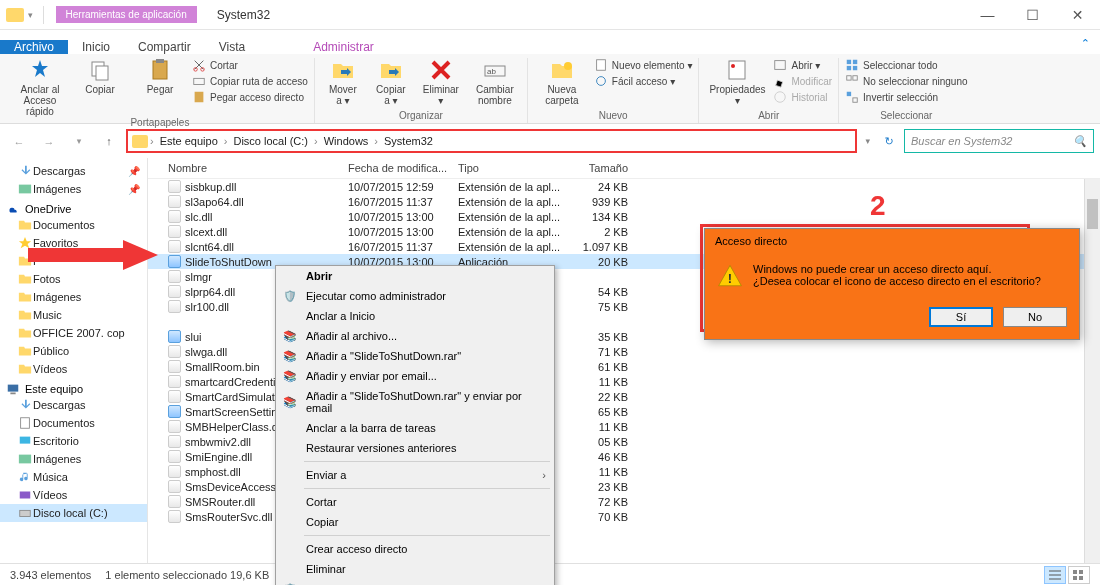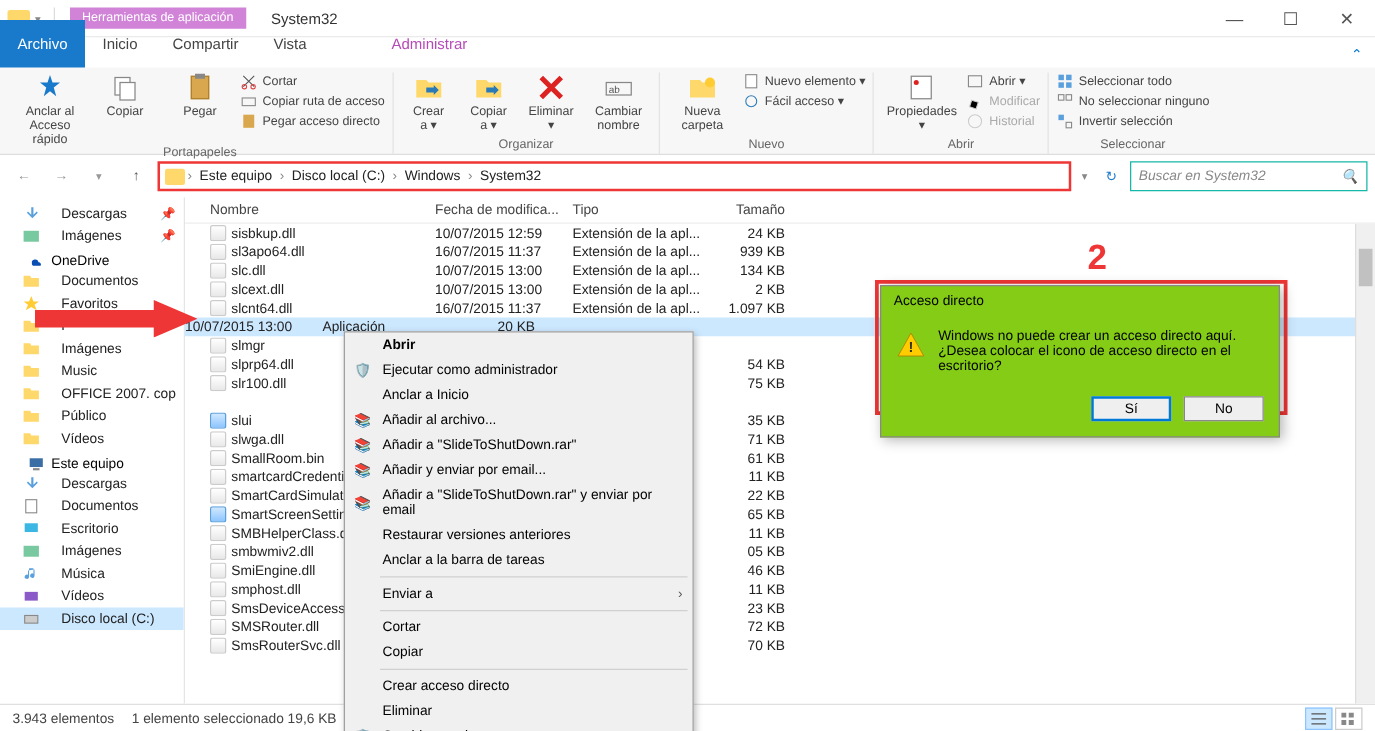--- a/index.html
+++ b/index.html
@@ -10,21 +10,21 @@
 .titlebar .qat { display: flex; align-items: center; gap: 4px; padding: 0 6px; }
 .titlebar .qat .folder-mini { width: 18px; height: 14px; background: #ffd86b; border-radius: 2px; }
 .titlebar .divider { width: 1px; height: 18px; background: #ddd; margin: 0 6px; }
 .titlebar .tool-tab { background: #d183d8; color: #fff; font-size: 10px; padding: 3px 10px; }
 .titlebar .title-text { padding-left: 20px; font-size: 12px; color: #333; flex: 1; }
 .titlebar .win-controls { display: flex; }
 .titlebar .win-btn { width: 45px; height: 30px; display: flex; align-items: center; justify-content: center; font-size: 14px; color: #555; }
 
 
 .tabs { height: 24px; display: flex; align-items: end; background: #fff; }
-.tab { padding: 12px 14px; font-size: 12px; color: #444; }
+.tab { padding: 0 14px; font-size: 12px; color: #444; }
 .tab.archivo { background: #1979ca; color: #fff; }
 .tab-spacer { flex: 1; }
 .tab-help { padding: 4px 10px; color: #0078d7; }
 
 
 .ribbon { height: 70px; display: flex; background: #f7f7f7; border-bottom: 1px solid #ddd; padding: 4px 6px 0; }
 .ribbon-group { display: flex; flex-direction: column; align-items: center; padding: 0 6px; border-right: 1px solid #e3e3e3; }
 .ribbon-group:last-child { border-right: none; }
 .group-content { display: flex; align-items: flex-start; gap: 4px; flex: 1; }
 .group-label { font-size: 10px; color: #666; padding-bottom: 2px; }
@@ -41,23 +41,23 @@
 .breadcrumb { flex: 1; height: 24px; border: 2px solid #ef3636; display: flex; align-items: center; padding: 0 4px; gap: 2px; font-size: 11px; color: #222; max-width: 770px; }
 .breadcrumb .crumb { padding: 0 4px; }
 .breadcrumb .chev { color: #888; }
 .folder-icon-sm { width: 16px; height: 13px; background: #ffd86b; border-radius: 2px; display: inline-block; }
 .refresh-btn { width: 22px; color: #1979ca; text-align: center; }
 .searchbox { width: 190px; height: 24px; border: 1px solid #14b8a6; display: flex; align-items: center; padding: 0 6px; color: #888; font-style: italic; font-size: 11px; }
 
 
 .main { display: flex; height: 405px; }
 .sidebar { width: 148px; border-right: 1px solid #e5e5e5; overflow: hidden; padding-top: 4px; }
-.side-item { display: flex; align-items: center; gap: 17px; padding: 2px 6px 2px 18px; font-size: 11px; color: #222; white-space: nowrap; }
+.side-item { display: flex; align-items: center; gap: 1px; padding: 2px 6px 2px 18px; font-size: 11px; color: #222; white-space: nowrap; }
 .side-item.selected { background: #cce8ff; }
-.side-head { padding-left: 22px; display: flex; align-items: center; gap: 5px; font-size: 11px; margin-top: 4px; }
+.side-head { padding-left: 6px; display: flex; align-items: center; gap: 5px; font-size: 11px; margin-top: 4px; }
 .side-pin { color: #1979ca; font-size: 10px; }
 svg.sicon { width: 14px; height: 14px; flex-shrink: 0; }
 
 
 .files { flex: 1; display: flex; flex-direction: column; }
 .cols { display: flex; border-bottom: 1px solid #eee; font-size: 11px; color: #444; padding: 4px 0; }
 .col-name { width: 200px; padding-left: 20px; }
 .col-date { width: 110px; }
 .col-type { width: 110px; }
 .col-size { width: 70px; text-align: right; padding-right: 10px; }
@@ -76,21 +76,21 @@
 .ctx-item .ico { position: absolute; left: 6px; width: 16px; height: 16px; display: flex; align-items: center; justify-content: center; }
 .ctx-sep { height: 1px; background: #d0d0d0; margin: 3px 4px 3px 28px; }
 .ctx-item.sub::after { content: "›"; position: absolute; right: 8px; color: #555; }
 
 
 .anno-box { position: absolute; border: 3px solid #ef3636; }
 .anno-num { position: absolute; color: #ef3636; font-weight: bold; font-size: 28px; font-family: Arial; }
 .anno-arrow { position: absolute; }
 
 
-.dialog { position: absolute; background: #84cc16; border: 1px solid #888; box-shadow: 2px 2px 10px rgba(0,0,0,.3); width: 320px; z-index: 60; }
+.dialog { position: absolute; background: #f97316; border: 1px solid #888; box-shadow: 2px 2px 10px rgba(0,0,0,.3); width: 376px; z-index: 60; }
 .dlg-title { padding: 6px 10px; font-size: 11px; }
 .dlg-body { display: flex; padding: 10px 12px; gap: 10px; align-items: flex-start; font-size: 11px; }
 .dlg-warn { width: 26px; height: 26px; }
 .dlg-buttons { display: flex; justify-content: flex-end; gap: 10px; padding: 8px 12px 12px; }
 .dlg-btn { width: 64px; height: 20px; border: 1px solid #888; background: #efefef; font-size: 11px; display: flex; align-items: center; justify-content: center; }
 .dlg-btn.default { border: 2px solid #0078d7; }
 
 
 .statusbar { position: absolute; bottom: 0; left: 0; right: 0; height: 22px; border-top: 1px solid #e0e0e0; display: flex; align-items: center; padding: 0 10px; gap: 14px; font-size: 11px; color: #444; background: #fff; }
 .status-right { margin-left: auto; display: flex; gap: 2px; }
@@ -182,21 +182,21 @@
     <div class="group-label">Portapapeles</div>
   </div>
 
   <div class="ribbon-group">
     <div class="group-content">
       <div class="rbig" style="width:44px">
           <svg viewBox="0 0 24 24">
             <path fill="#ffd86b" d="M2 6h8l2 2h10v12H2z"></path>
             <path fill="#2a7ab8" d="M10 12h6v-2l4 4-4 4v-2h-6z"></path>
           </svg>
-          <span style="white-space:pre-line">Crear
+          <span style="white-space:pre-line">Mover
 a ▾</span>
         </div>
       <div class="rbig" style="width:44px">
           <svg viewBox="0 0 24 24">
             <path fill="#ffd86b" d="M2 6h8l2 2h10v12H2z"></path>
             <path fill="#2a7ab8" d="M10 12h6v-2l4 4-4 4v-2h-6z"></path>
           </svg>
           <span style="white-space:pre-line">Copiar
 a ▾</span>
         </div>
@@ -375,20 +375,26 @@
     <div class="side-item" style="position:relative">
         <svg class="sicon" viewBox="0 0 16 16">
           <path fill="#ffd86b" d="M1 3h6l1 2h7v8H1z"></path>
         </svg>
         <span>F</span>
       </div>
     <div class="side-item">
         <svg class="sicon" viewBox="0 0 16 16">
           <path fill="#ffd86b" d="M1 3h6l1 2h7v8H1z"></path>
         </svg>
+        <span>Fotos</span>
+      </div>
+    <div class="side-item">
+        <svg class="sicon" viewBox="0 0 16 16">
+          <path fill="#ffd86b" d="M1 3h6l1 2h7v8H1z"></path>
+        </svg>
         <span>Imágenes</span>
       </div>
     <div class="side-item">
         <svg class="sicon" viewBox="0 0 16 16">
           <path fill="#ffd86b" d="M1 3h6l1 2h7v8H1z"></path>
         </svg>
         <span>Music</span>
       </div>
     <div class="side-item">
         <svg class="sicon" viewBox="0 0 16 16">
@@ -506,20 +512,24 @@
         <div class="frow">
           <div class="fname">
             <span class="file-ico dll"></span>
             <span>slcnt64.dll</span>
           </div>
           <div class="col-date">16/07/2015 11:37</div>
           <div class="col-type">Extensión de la apl...</div>
           <div class="col-size">1.097 KB</div>
         </div>
         <div class="frow selected">
+          <div class="fname">
+            <span class="file-ico exe"></span>
+            <span>SlideToShutDown</span>
+          </div>
           <div class="col-date">10/07/2015 13:00</div>
           <div class="col-type">Aplicación</div>
           <div class="col-size">20 KB</div>
         </div>
         <div class="frow">
           <div class="fname">
             <span class="file-ico dll"></span>
             <span>slmgr</span>
           </div>
           <div class="col-date"></div>
@@ -703,24 +713,24 @@
     </div>
   <div class="ctx-item">
       <span class="ico">📚</span>
       <span>Añadir y enviar por email...</span>
     </div>
   <div class="ctx-item">
       <span class="ico">📚</span>
       <span>Añadir a "SlideToShutDown.rar" y enviar por email</span>
     </div>
   <div class="ctx-item">
+      <span>Anclar a la barra de tareas</span>
+    </div>
+  <div class="ctx-item">
       <span>Restaurar versiones anteriores</span>
-    </div>
-  <div class="ctx-item">
-      <span>Anclar a la barra de tareas</span>
     </div>
   <div class="ctx-sep"></div>
   <div class="ctx-item sub">
       <span>Enviar a</span>
     </div>
   <div class="ctx-sep"></div>
   <div class="ctx-item">
       <span>Cortar</span>
     </div>
   <div class="ctx-item">

